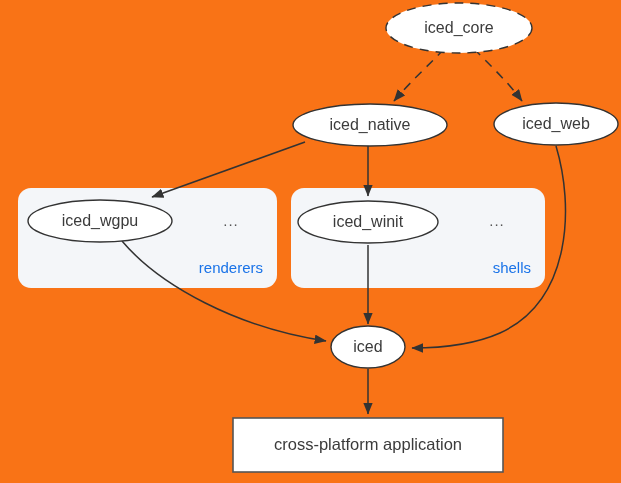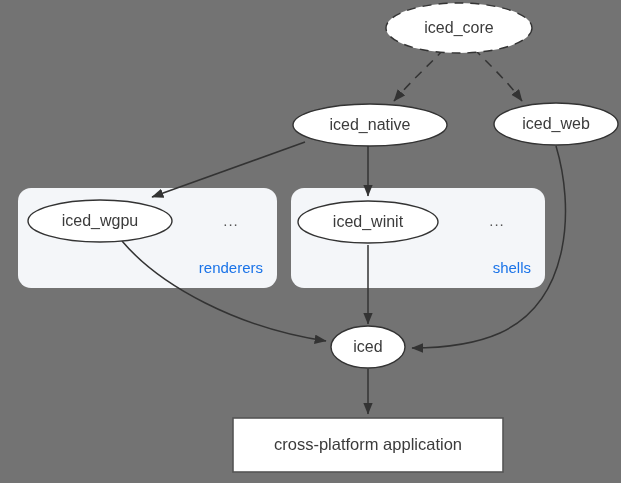--- a/index.html
+++ b/index.html
@@ -8,21 +8,21 @@
     padding: 0;
     background: #ffffff;
   }
   body {
     font-family: "Liberation Sans", sans-serif;
   }
   #diagram-root {
     position: relative;
     width: 621px;
     height: 483px;
-    background: #737373;
+    background: #f97316;
     overflow: hidden;
   }
   svg.canvas {
     position: absolute;
     top: 0;
     left: 0;
     width: 621px;
     height: 483px;
   }
   .node-ellipse {

